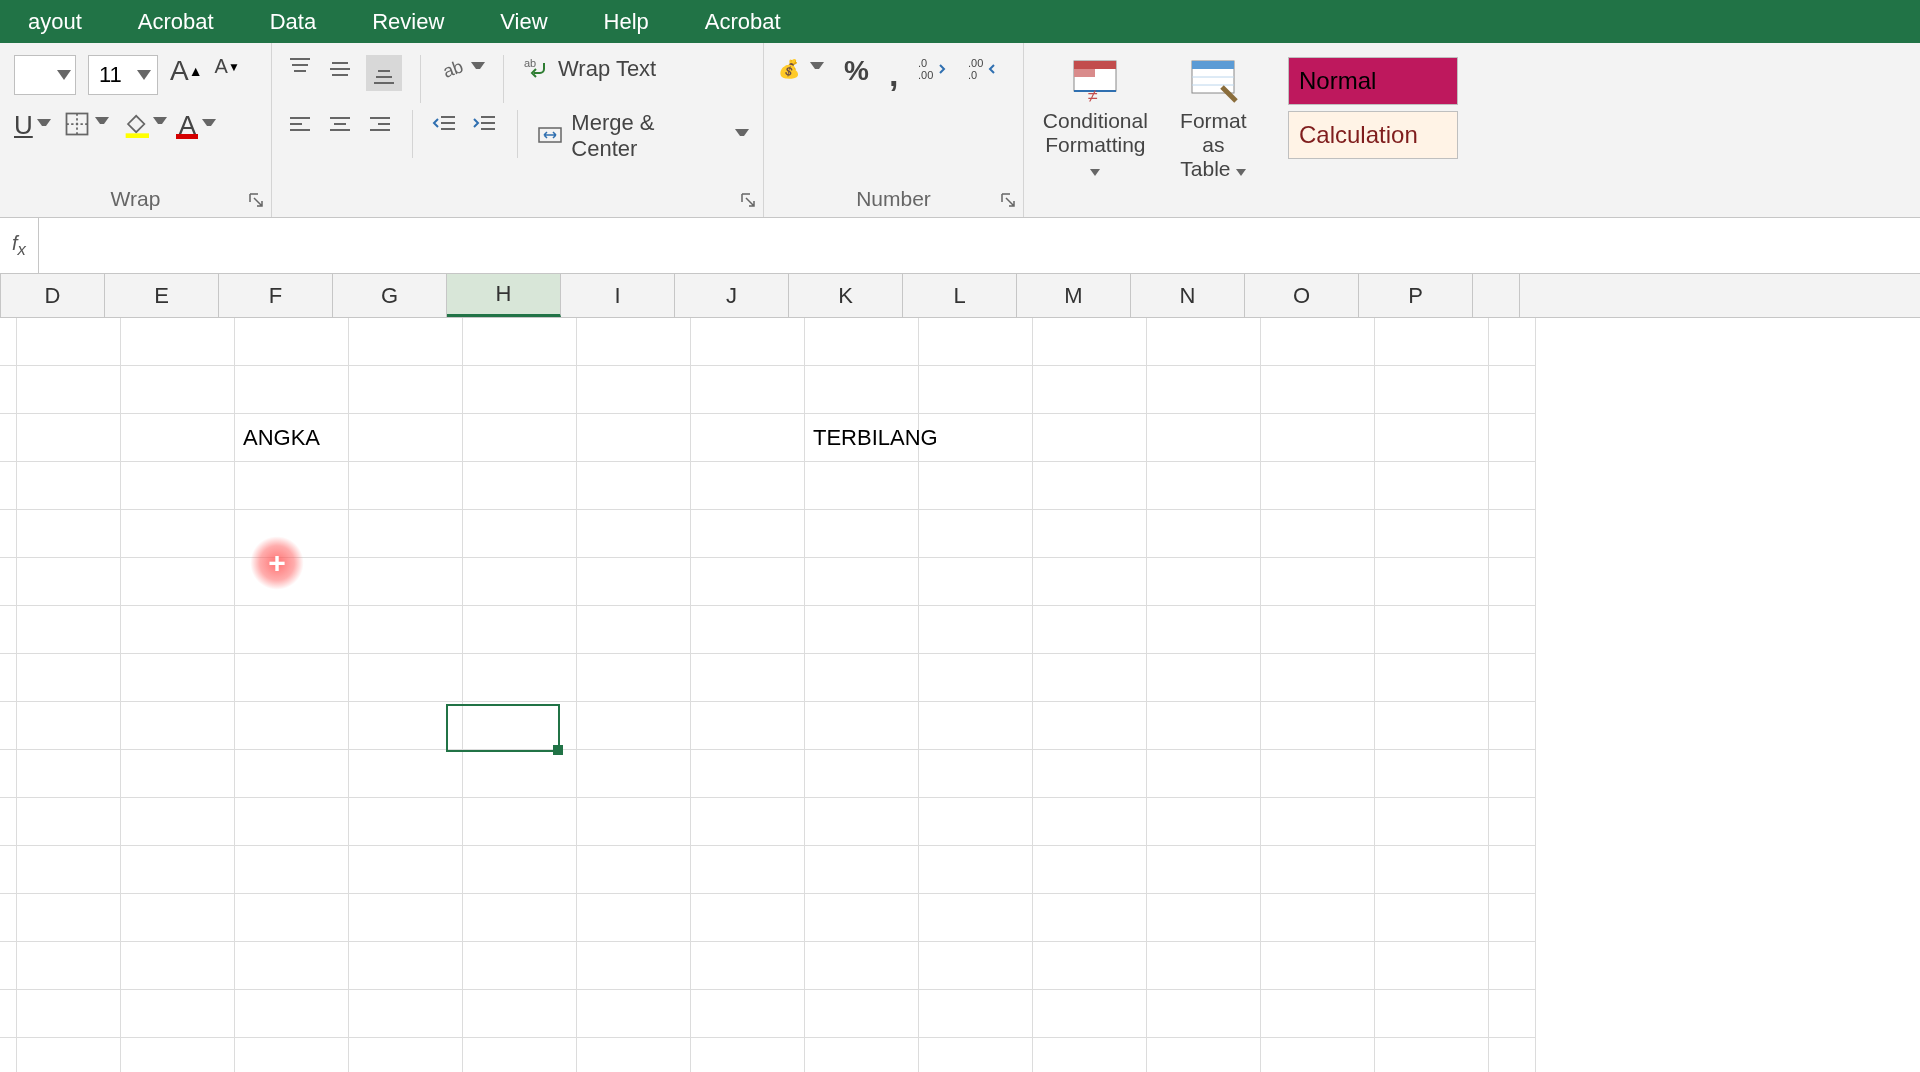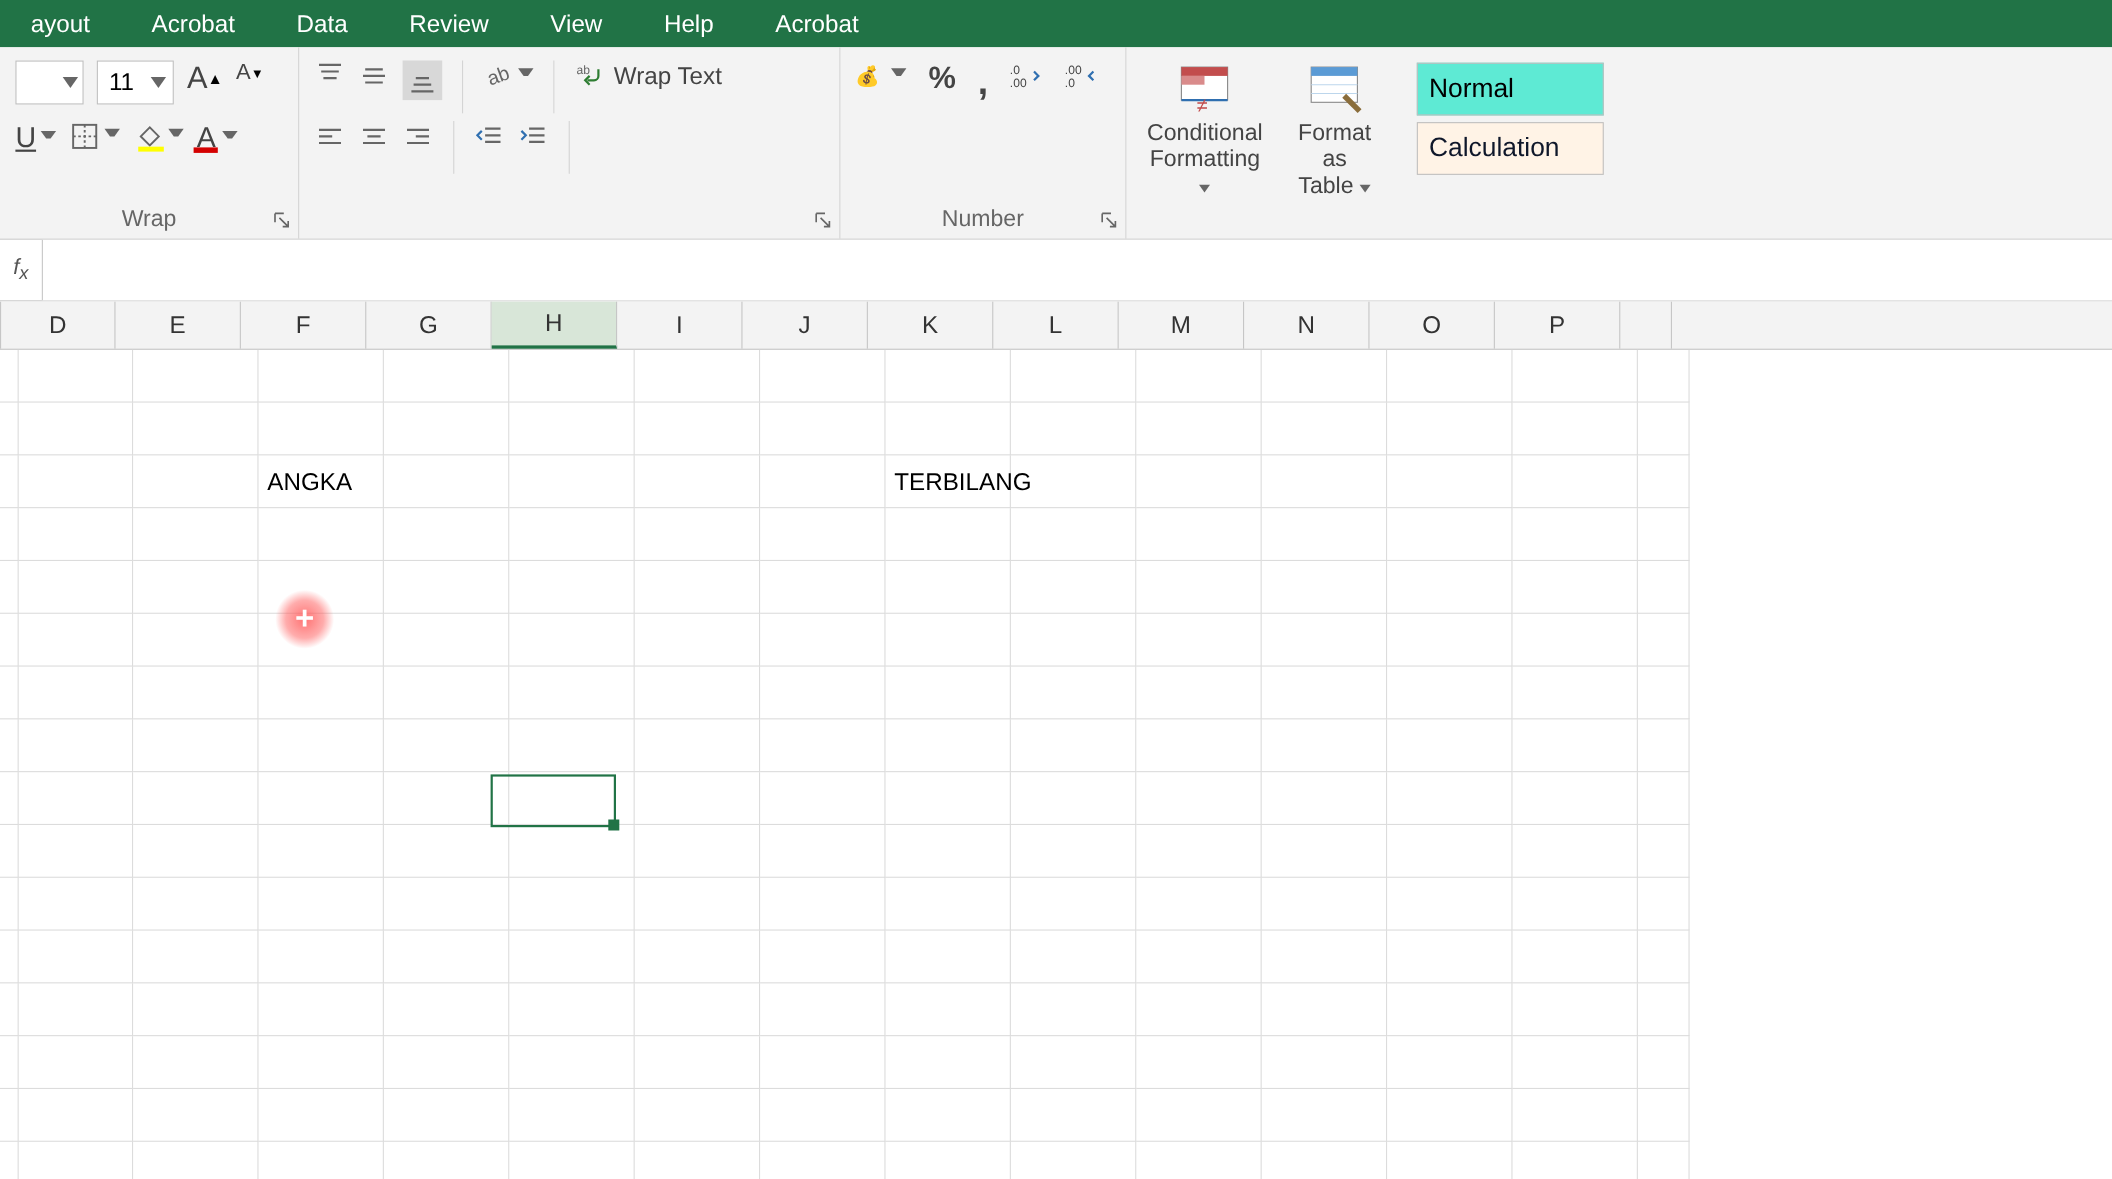--- a/index.html
+++ b/index.html
@@ -71,24 +71,24 @@
   .chev { border-left:7px solid transparent; border-right:7px solid transparent; border-top:10px solid #666; }
   .chev-sm { border-left:5px solid transparent; border-right:5px solid transparent; border-top:7px solid #666; }
 
   .big-btn { display:flex; flex-direction:column; align-items:center; justify-content:flex-start;
              gap:6px; cursor:pointer; padding-top:2px;}
   .big-btn .lbl { font-size:21px; color:#444; text-align:center; line-height:1.15;}
 
   
   .styles { display:flex; flex-direction:column; gap:6px; padding-top:6px;}
   .style-cell {
-    width: 170px; height: 48px; border:1px solid #bfbfbf; background:#5eead4;
+    width: 170px; height: 48px; border:1px solid #bfbfbf; background:#be185d;
     display:flex;align-items:center; padding:0 10px; font-size:24px;
   }
-  .style-calc { background:#fff3e6; color:#0f172a; }
+  .style-calc { background:#fff3e6; color:#7f1d1d; }
 
   
   .formula-bar {
     height: 56px; border-bottom:1px solid #c6c6c6; background:#fff;
     display:flex; align-items:center;
   }
   .fx { width:38px; text-align:center; font-style:italic; font-size:20px; color:#555;}
   .formula-input { flex:1; height:100%; border-left:1px solid #c6c6c6; padding:0 10px;
                    font-size:22px; outline:none; border-top:none;border-right:none;border-bottom:none;
                    background:#fff;}
@@ -282,20 +282,28 @@
           <svg width="28" height="28">
             <g stroke="#666" stroke-width="2" fill="none">
               <line x1="10" y1="7" x2="24" y2="7"></line>
               <line x1="10" y1="13" x2="24" y2="13"></line>
               <line x1="10" y1="19" x2="24" y2="19"></line>
               <path d="M3 9l4 4-4 4" stroke="#2f6fb0"></path>
             </g>
           </svg>
         </div>
       <div class="sep-v"></div>
+      <div class="btn" style="gap:8px">
+        <svg width="28" height="28">
+            <rect x="3" y="6" width="22" height="14" fill="none" stroke="#666" stroke-width="1.5"></rect>
+            <path d="M8 13h12M8 13l3-3M8 13l3 3M20 13l-3-3M20 13l-3 3" stroke="#2f6fb0" stroke-width="1.5" fill="none"></path>
+          </svg>
+        <span style="font-size:22px;color:#444">Merge &amp; Center</span>
+        <div class="chev-sm drop"></div>
+      </div>
     </div>
     <div class="dlaunch">
       <svg width="16" height="16" viewBox="0 0 16 16">
           <path d="M2 2h8M2 2v8M6 6l8 8M14 9v5h-5" fill="none" stroke="#666" stroke-width="1.5"></path>
         </svg>
     </div>
   </div>
 
   <div class="group" style="width:260px">
     <div class="row" style="gap:20px">

